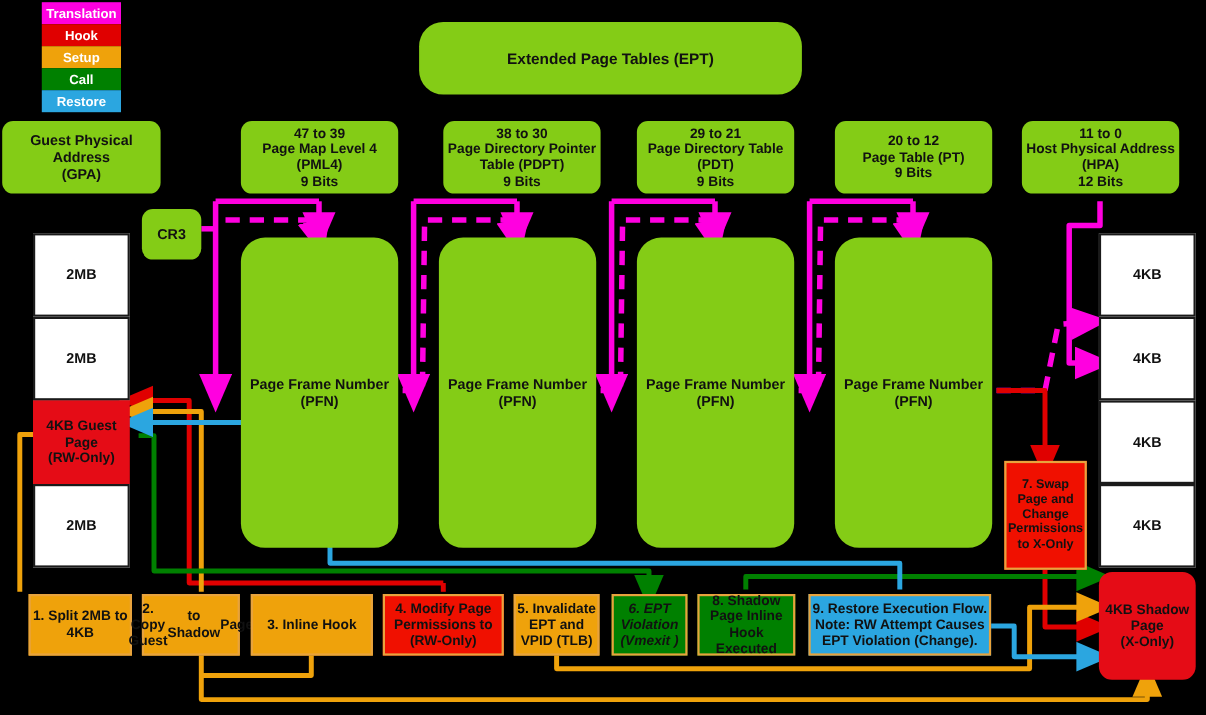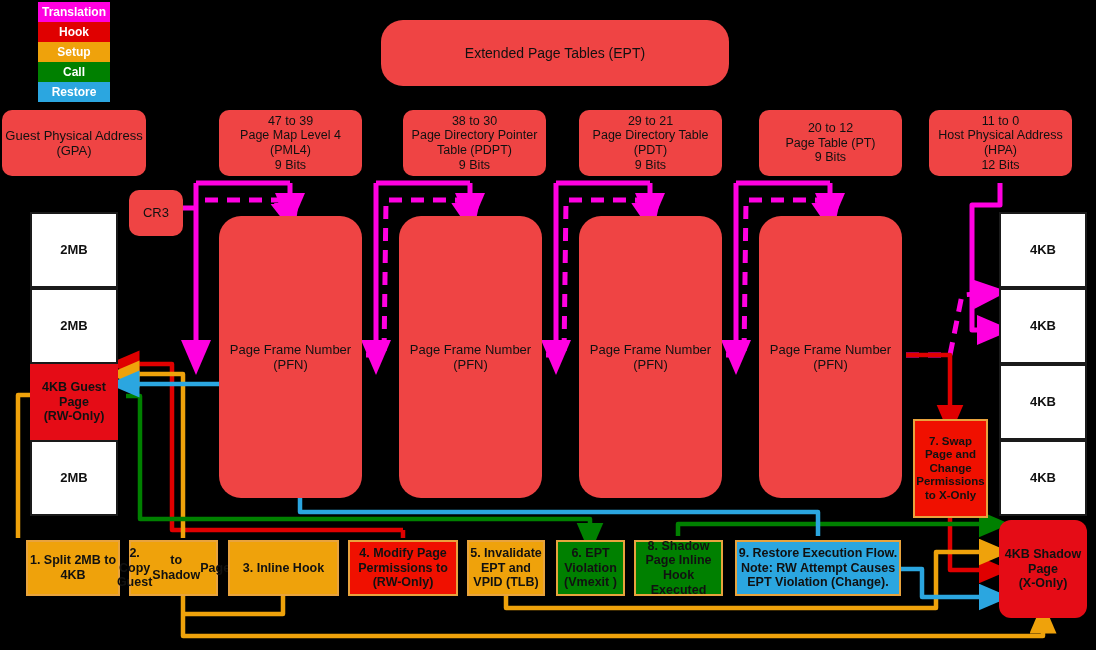--- a/index.html
+++ b/index.html
@@ -9,21 +9,21 @@
 
   .box{position:absolute;box-sizing:border-box;display:flex;align-items:center;
        justify-content:center;text-align:center;line-height:1.18;z-index:5;}
 
   
   .legend{position:absolute;left:38px;top:2px;width:72px;z-index:9;}
   .legend .lg{display:block;width:72px;height:20px;line-height:20px;text-align:center;
               color:#fff;font-weight:bold;font-size:12px;box-sizing:border-box;}
 
   
-  .card{background:#ef4444;color:#111;border-radius:10px;font-weight:normal;font-size:13px;}
+  .card{background:#84cc16;color:#111;border-radius:10px;font-weight:bold;font-size:13px;}
   .card.big{border-radius:22px;}
 
   
   .mem{background:#fff;color:#111;border:2px solid #1a1a1a;font-weight:bold;font-size:13px;}
 
   
   .step{font-weight:bold;font-size:12.5px;border:2px solid #E8A33D;}
   .step.orange{background:#EFA20B;color:#111;}
   .step.red{background:#F01000;color:#111;}
   .step.green{background:#008000;color:#111;}
@@ -269,21 +269,21 @@
     <span class="lbl">Permissions to</span>
     <span class="lbl">(RW-Only)</span>
   </div>
 
   <div class="box step orange" style="left:467px;top:540px;width:78px;height:56px;flex-direction:column;">
     <span class="lbl">5. Invalidate</span>
     <span class="lbl">EPT and</span>
     <span class="lbl">VPID (TLB)</span>
   </div>
 
-  <div class="box step green" style="left:556px;top:540px;width:69px;height:56px;flex-direction:column;">
+  <div class="box step green" style="left:556px;top:540px;width:69px;height:56px;flex-direction:column;font-style:italic;">
     <span class="lbl">6. EPT</span>
     <span class="lbl">Violation</span>
     <span class="lbl">(Vmexit )</span>
   </div>
 
   <div class="box step green" style="left:634px;top:540px;width:89px;height:56px;flex-direction:column;">
     <span class="lbl">8. Shadow</span>
     <span class="lbl">Page Inline</span>
     <span class="lbl">Hook Executed</span>
   </div>

